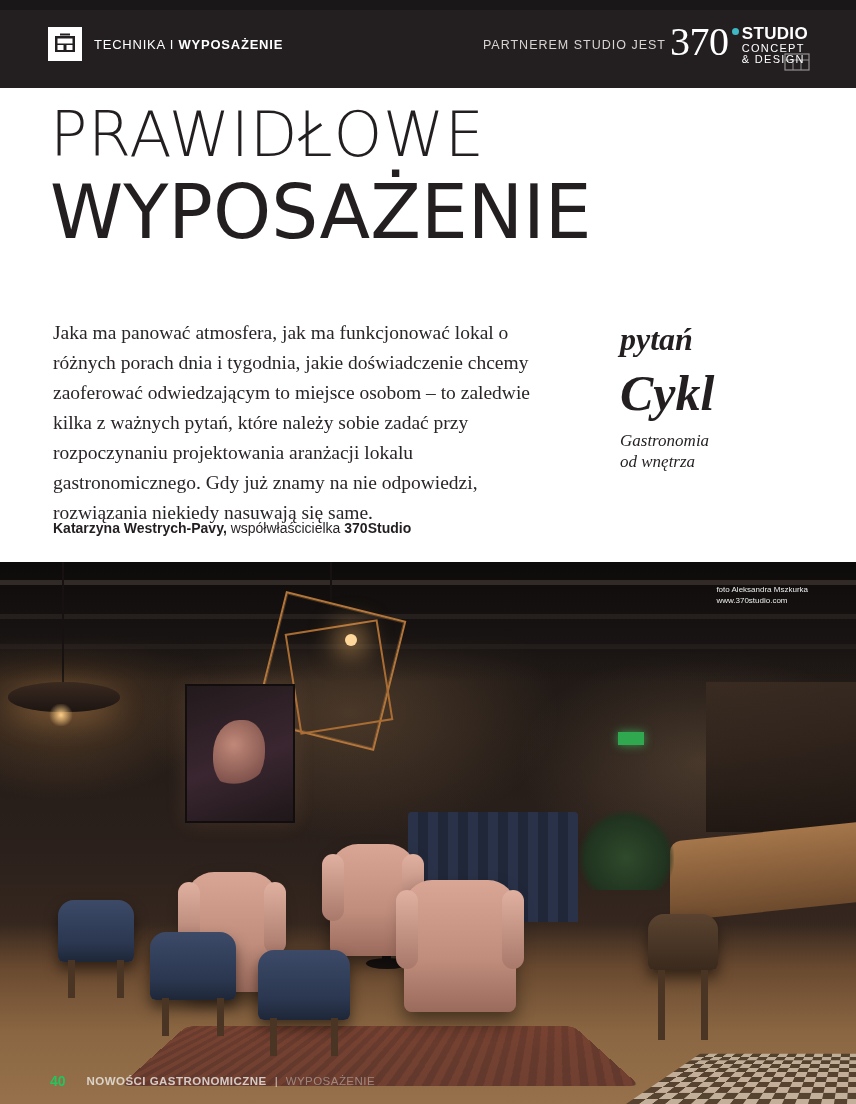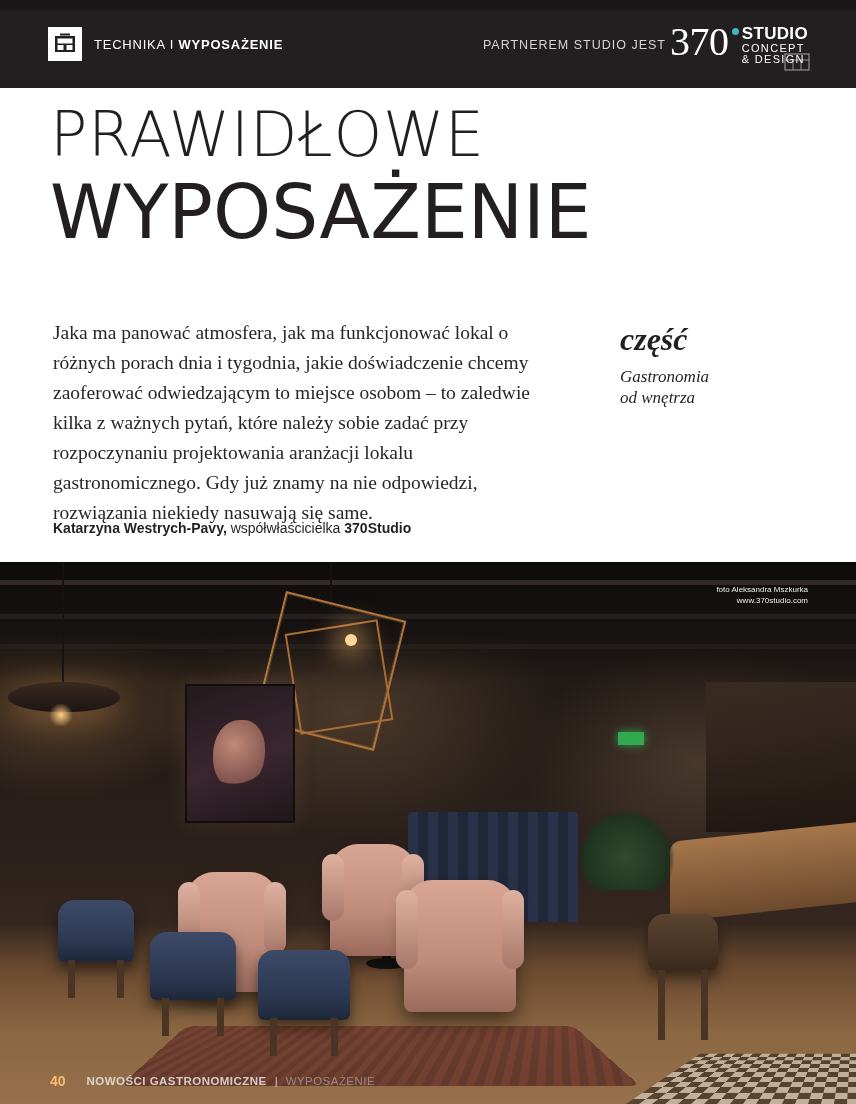--- a/index.html
+++ b/index.html
@@ -362,41 +362,41 @@
   }
   .exit-sign {
     position: absolute;
     left: 618px; top: 170px; width: 26px; height: 13px;
     background: #2fa84f;
     box-shadow: 0 0 10px rgba(60,220,110,0.6);
   }
   .photo-credit {
     position: absolute;
     right: 48px; top: 22px;
-    text-align: right;
+    text-align: left;
     color: #ffffff;
     font-family: "Liberation Sans", sans-serif;
     font-size: 8px;
     line-height: 11px;
     opacity: 0.92;
   }
   
   .footer {
     position: absolute;
     left: 0;
     bottom: 0;
     width: 856px;
     height: 46px;
     display: flex;
     align-items: center;
     padding-left: 50px;
     box-sizing: border-box;
   }
   .pagenum {
-    color: #fdba74;
+    color: #22c55e;
     font-family: "Liberation Sans", sans-serif;
     font-size: 14px;
     font-weight: bold;
     margin-right: 12px;
   }
   .footer-title {
     color: #e8e4e0;
     font-family: "Liberation Sans", sans-serif;
     font-size: 11.5px;
     font-weight: bold;
@@ -467,21 +467,22 @@
     <div class="line2">WYPOSAŻENIE</div>
   </div>
 
   <p class="lead">Jaka ma panować atmosfera, jak ma funkcjonować lokal o różnych porach dnia i tygodnia, jakie doświadczenie chcemy zaoferować odwiedzającym to miejsce osobom – to zaledwie kilka z ważnych pytań, które należy sobie zadać przy rozpoczynaniu projektowania aranżacji lokalu gastronomicznego. Gdy już znamy na nie odpowiedzi, rozwiązania niekiedy nasuwają się same.</p>
 
   <div class="byline">
     <span class="b">Katarzyna Westrych-Pavy,</span><span> współwłaścicielka </span><span class="b">370Studio</span>
   </div>
 
   <div class="side">
-    <div class="part">część</div>
+    <div class="part">pytań</div>
+    <div class="cykl">Cykl</div>
     <div class="sub">Gastronomia</div>
     <div class="sub" style="margin-top:0">od wnętrza</div>
   </div>
 
   <div class="photo">
     <div class="photo-bg"></div>
 
     <div class="ceiling">
       <div class="beam" style="left:0; top:18px; width:856px;"></div>
       <div class="beam" style="left:0; top:52px; width:856px; opacity:0.55;"></div>

